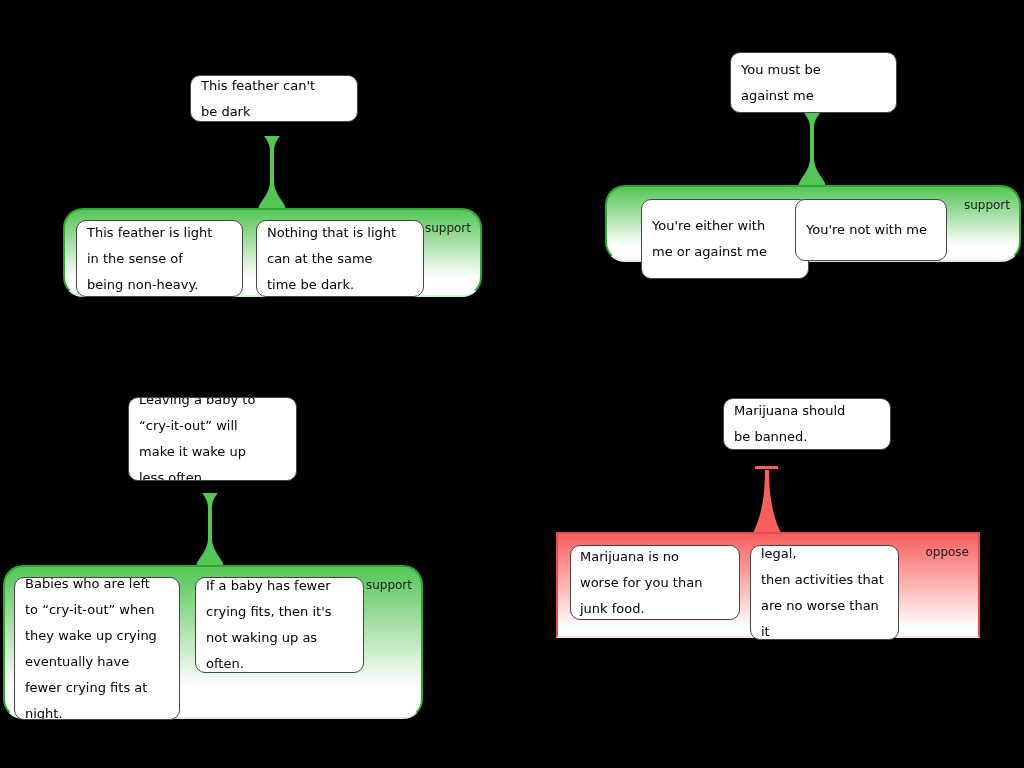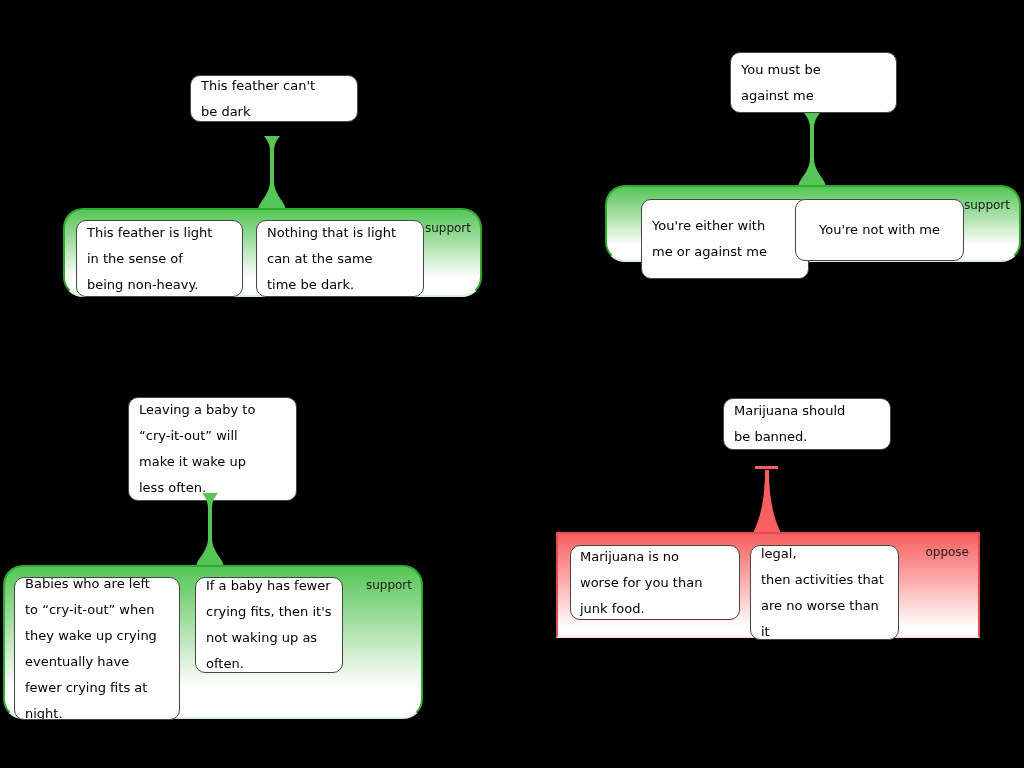--- a/index.html
+++ b/index.html
@@ -51,28 +51,28 @@
   #t1-conn {left:252px;top:136px;}
   #t1-group{left:63px;top:208px;width:419px;height:89px;}
   #t1-p1{left:11px;top:10px;width:167px;height:77px;}
   #t1-p2{left:191px;top:10px;width:168px;height:77px;}
 
   
   #t2-claim{left:730px;top:52px;width:167px;height:61px;}
   #t2-conn {left:792px;top:113px;}
   #t2-group{left:605px;top:185px;width:416px;height:77px;}
   #t2-p1{left:10px;top:12px;width:168px;height:80px;margin-left:24px;}
-  #t2-p2{left:188px;top:12px;width:169px;height:62px;justify-content:center;}
+  #t2-p2{left:188px;top:12px;width:152px;height:62px;}
 
   
-  #t3-claim{left:128px;top:397px;width:169px;height:104px;}
+  #t3-claim{left:128px;top:397px;width:169px;height:84px;}
   #t3-conn {left:190px;top:493px;}
   #t3-group{left:3px;top:565px;width:420px;height:154px;}
   #t3-p1{left:9px;top:10px;width:166px;height:143px;}
-  #t3-p2{left:190px;top:10px;width:148px;height:96px;}
+  #t3-p2{left:190px;top:10px;width:169px;height:96px;}
 
   
   #t4-claim{left:723px;top:398px;width:168px;height:52px;}
   #t4-bar  {left:755px;top:466px;width:23px;height:3px;}
   #t4-conn {left:747px;top:470px;}
   #t4-group{left:556px;top:532px;width:424px;height:106px;}
   #t4-p1{left:12px;top:11px;width:170px;height:75px;padding-left:9px;}
   #t4-p2{left:192px;top:11px;width:149px;height:95px;}
 </style>
 </head>

